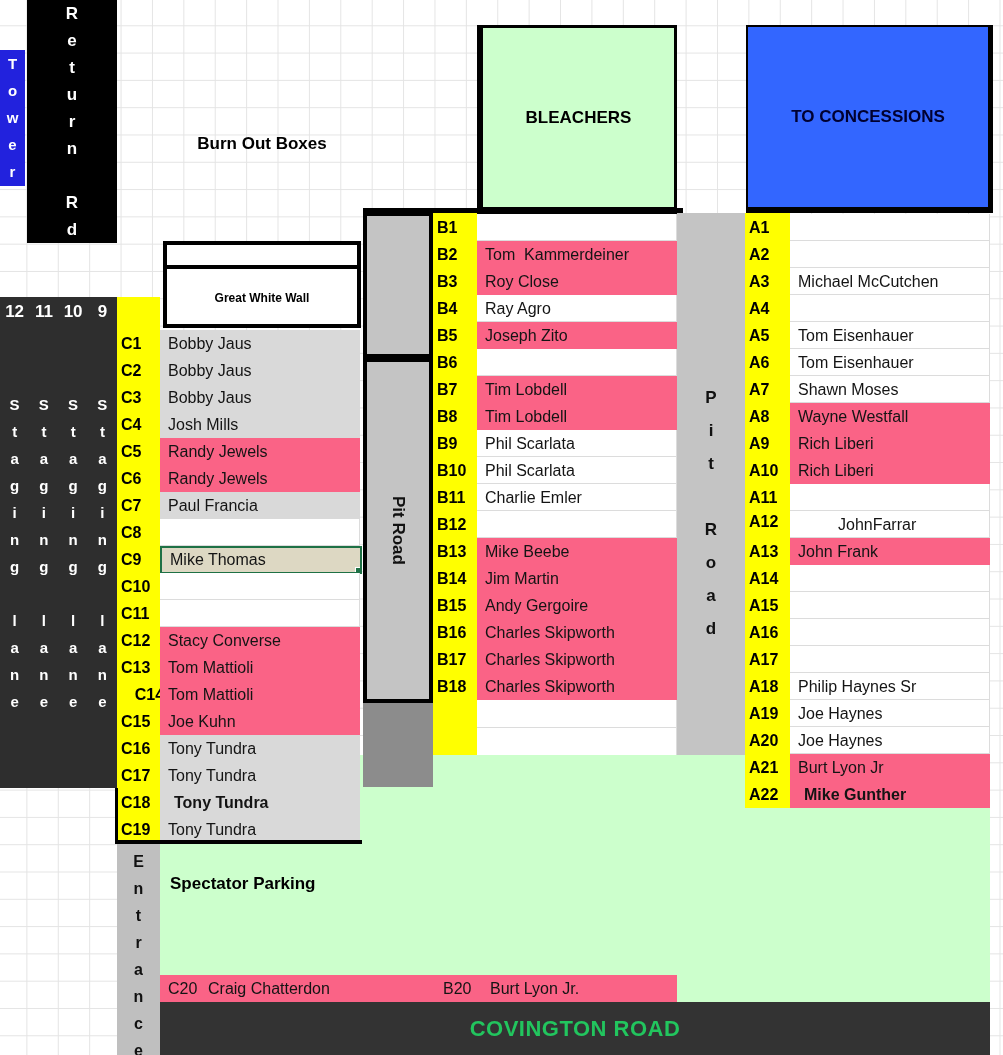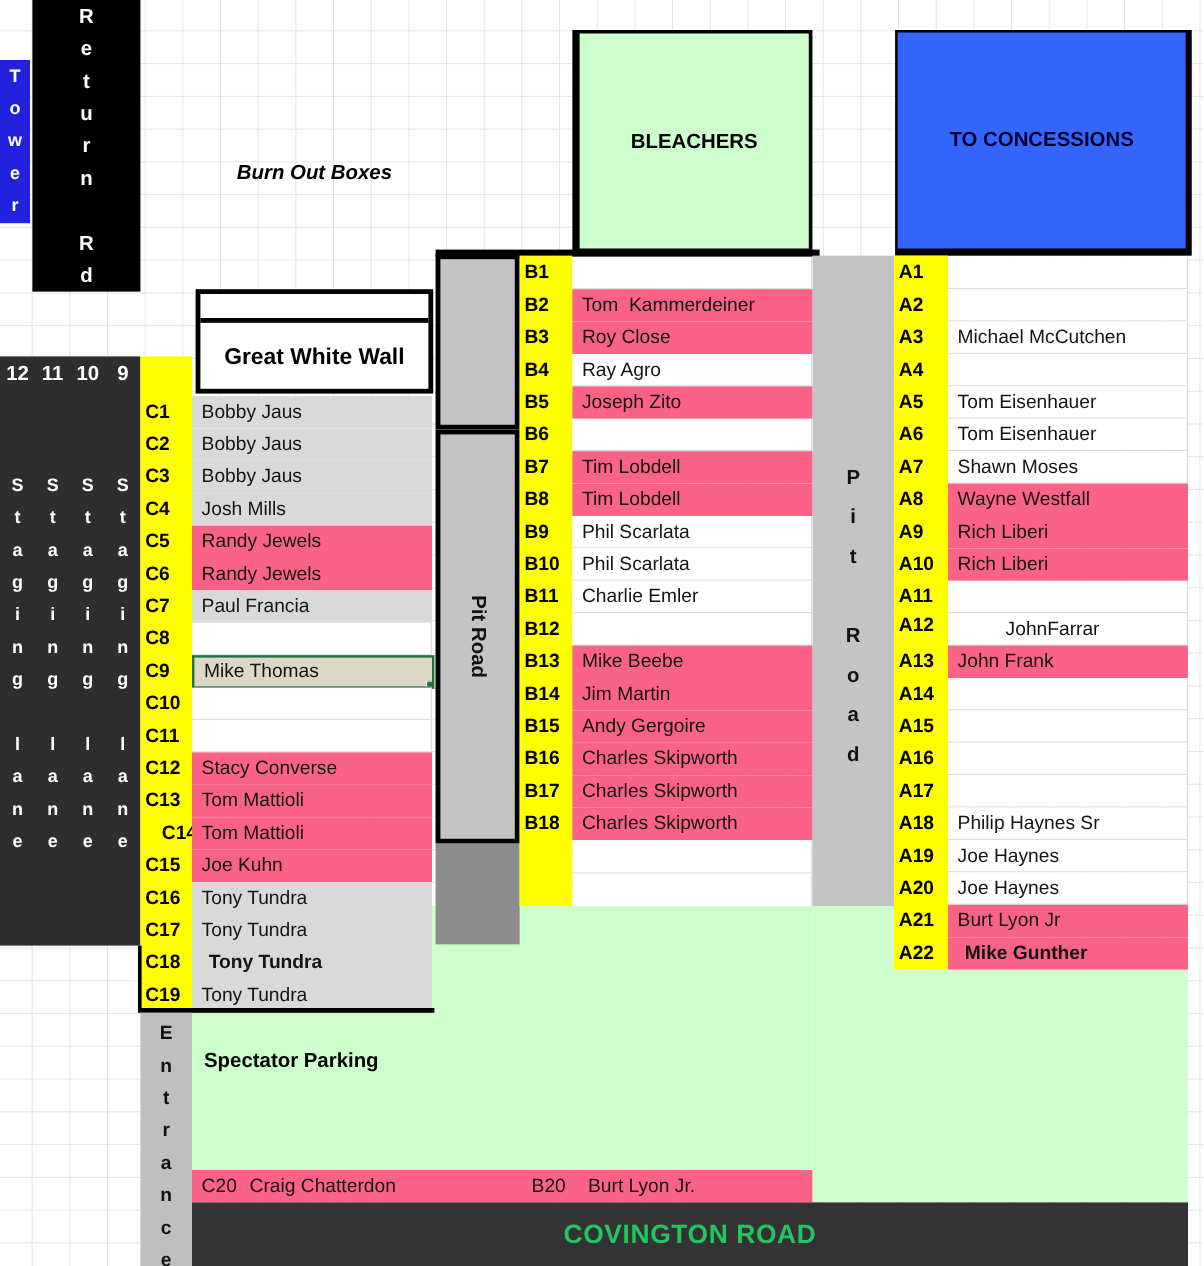--- a/index.html
+++ b/index.html
@@ -33,31 +33,31 @@
   <div class="abs vstack" style="left:27px;top:0;width:90px;height:243px;background:#000;color:#fff;font-size:17px;line-height:27px;">R
 e
 t
 u
 r
 n
  
 R
 d</div>
 
-  <div class="abs region-title" style="left:163px;top:130px;width:198px;height:27px;font-size:17px;font-style:italic;">Burn Out Boxes</div>
+  <div class="abs region-title" style="left:163px;top:130px;width:198px;height:27px;font-size:17px;">Burn Out Boxes</div>
 
   <div class="abs region-title" style="left:746px;top:25px;width:247px;height:188px;background:#3366ff;font-size:17px;color:#000030;
               border:2px solid #000;border-right-width:5px;border-bottom-width:6px;">TO CONCESSIONS</div>
 
   <div class="abs region-title" style="left:477px;top:25px;width:200px;height:188px;background:#ccffcc;font-size:17px;
               border:3px solid #000;border-left-width:6px;border-bottom-width:6px;">BLEACHERS</div>
 
   <div class="abs" style="left:163px;top:241px;width:198px;height:87px;background:#fff;border:4px solid #000;">
     <div class="abs" style="left:0;top:0;width:190px;height:24px;border-bottom:4px solid #000;"></div>
-    <div class="abs region-title" style="left:0;top:27px;width:190px;height:52px;font-size:19px;">Great White Wall</div>
+    <div class="abs region-title" style="left:0;top:27px;width:190px;height:52px;font-size:12px;">Great White Wall</div>
   </div>
 
   <div class="abs" style="left:0;top:297px;width:117px;height:491px;background:#2e2e2e;color:#fff;">
     <div id="staging-cols" style="display:flex;width:100%;height:100%;">
         <div style="flex: 1 1 0%; text-align: center;">
           <div style="font-weight: bold; font-size: 17px; line-height: 26px; margin-top: 2px;">12</div>
           <div class="vstack" style="margin-top: 66px; font-size: 15px; line-height: 27px;">S
 t
 a
 g

